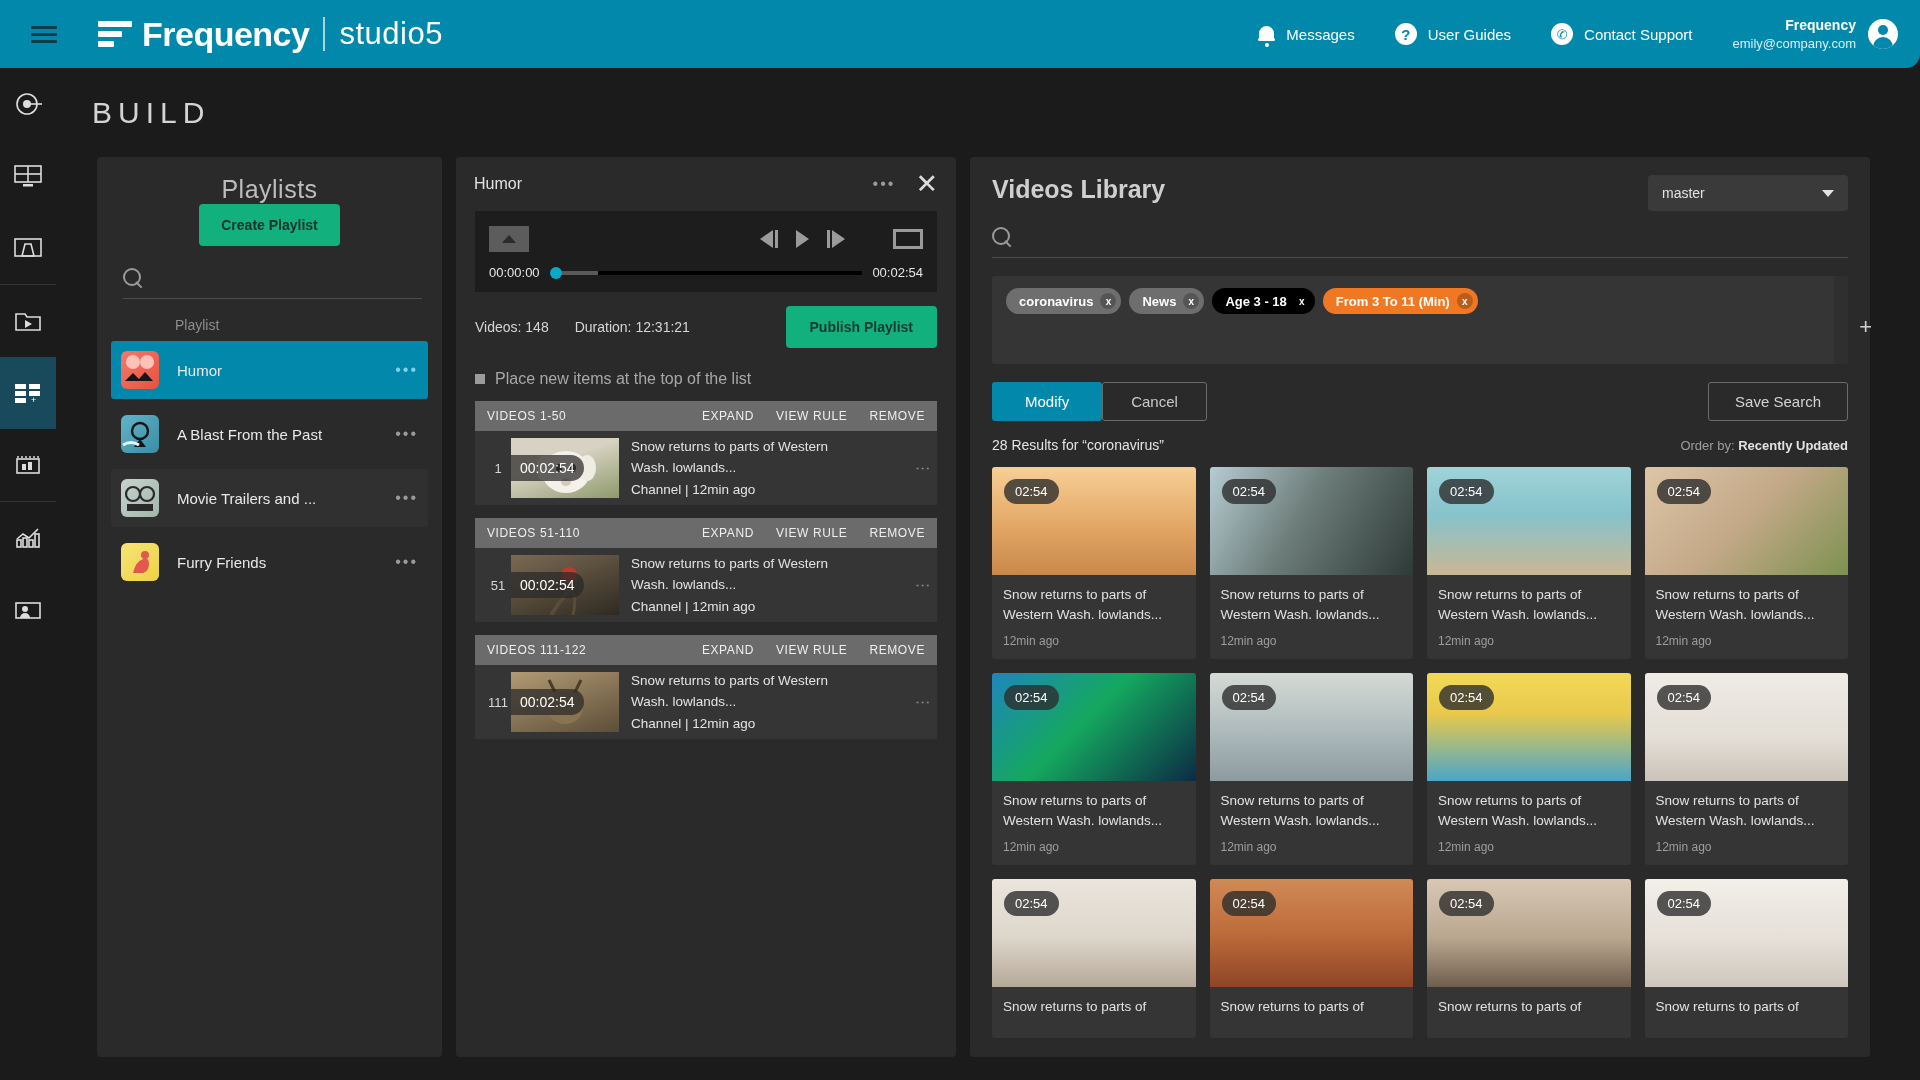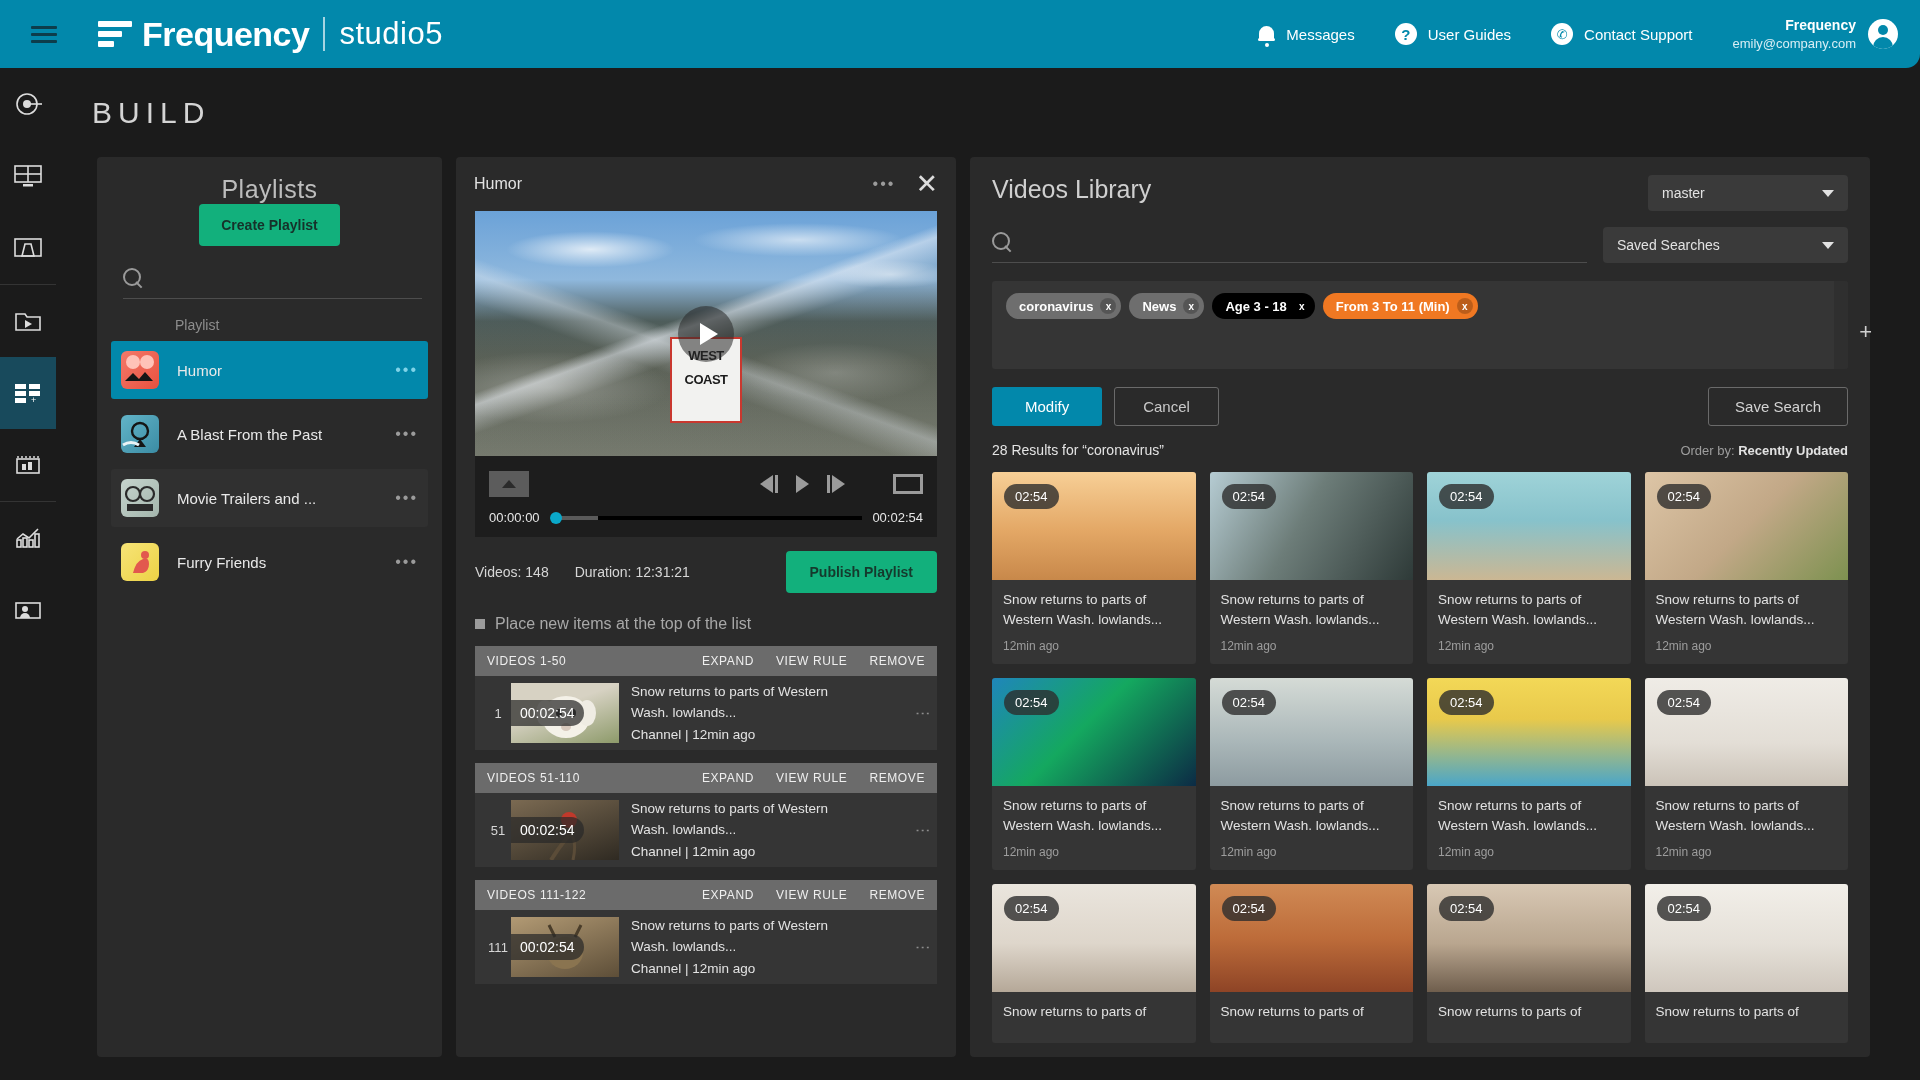--- a/index.html
+++ b/index.html
@@ -137,41 +137,41 @@
   .vrow { background:#353535; display:flex; align-items:center; height: 74px; padding: 0 10px; }
   .vrow-num { color:#d6d6d6; font-size:13px; width:26px; text-align:center; }
   .vthumb { width:108px; height:60px; position:relative; overflow:hidden; flex:none; margin-right:12px; }
   .vdur { position:absolute; left:0; top:50%; transform:translateY(-50%); background:rgba(40,40,40,.72); color:#fff; font-size:14px; padding: 5px 9px; border-radius:0 14px 14px 0; }
   .vinfo { flex:1; color:#e3e3e3; font-size:13.5px; line-height:1.6; }
   .vdots { color:#8e8e8e; font-size:15px; line-height:.5; letter-spacing:0; writing-mode: vertical-rl; cursor:pointer; }
 
   
   .rt-panel { left: 970px; top: 157px; width: 900px; height: 900px; }
   .rt-head { display:flex; align-items:flex-start; padding: 18px 22px 0 22px; }
-  .rt-title { font-size:25px; color:#cfcfcf; font-weight:400; }
+  .rt-title { font-size:25px; color:#cfcfcf; font-weight:700; }
   .sel-box {
     margin-left:auto; background:#3a3a3a; color:#e2e2e2; border-radius:4px;
     width: 200px; height: 36px; display:flex; align-items:center; padding: 0 14px;
     font-size:14px; cursor:pointer;
   }
   .chev { margin-left:auto; width:0;height:0;border-left:6px solid transparent;border-right:6px solid transparent;border-top:7px solid #e2e2e2; }
   .rt-searchrow { display:flex; align-items:flex-end; padding: 16px 22px 0 22px; gap: 16px; }
   .rt-search { flex:1; border-bottom: 1px solid #4d4d4d; display:flex; align-items:center; padding-bottom:10px; }
   .rt-search input { background:transparent;border:none;outline:none;color:#ddd;font-size:15px;margin-left:10px;width:100%;font-family:"Liberation Sans",sans-serif;}
   .saved { background:#3a3a3a; color:#e2e2e2; border-radius:4px; width: 245px; height: 36px; display:flex; align-items:center; padding: 0 14px; font-size:14px; cursor:pointer;}
   .tagbox { margin: 18px 22px 0 22px; background:#353535; border-radius:3px; height: 88px; position:relative; display:flex; }
   .tagpad { flex:1; padding: 12px 14px; display:flex; flex-wrap:wrap; gap:8px; align-content:flex-start; }
   .tag { display:flex; align-items:center; gap:7px; border-radius: 13px; padding: 4px 5px 4px 13px; font-size:13px; font-weight:bold; height:26px;}
   .tag .tx { width:16px;height:16px;border-radius:50%;background:rgba(0,0,0,.22); color:#fff; font-size:10px; display:flex;align-items:center;justify-content:center; cursor:pointer;}
   .tag.grey { background:#6e6e6e; color:#fff; }
   .tag.green { background:#000000; color:#fff; }
   .tag.orange { background:#f07822; color:#fff; }
   .tagscroll { width: 14px; background: #2f2f2f; border-radius: 0 3px 3px 0; }
   .plusbtn { position:absolute; right:-24px; top:38px; color:#cfcfcf; font-size:22px; cursor:pointer; }
-  .rt-btnrow { display:flex; align-items:flex-start; padding: 18px 22px 0 22px; gap: 12px; }
+  .rt-btnrow { display:flex; align-items:flex-start; padding: 18px 22px 0 22px; }
   .btn-modify { background:#0288ab; color:#fff; border:none; border-radius:3px; font-size:15px; padding: 11px 33px; cursor:pointer; }
   .btn-outline { background:transparent; color:#c9c9c9; border:1px solid #6a6a6a; border-radius:3px; font-size:15px; padding: 10px 28px; cursor:pointer; }
   .btn-save { margin-left:auto; background:transparent; color:#d3d3d3; border:1px solid #6a6a6a; border-radius:3px; font-size:15px; padding: 10px 26px; cursor:pointer;}
   .res-row { display:flex; align-items:center; padding: 16px 22px 0 22px; }
   .res-txt { color:#e4e4e4; font-size:14px; }
   .order-txt { margin-left:auto; color:#9d9d9d; font-size:13px; }
   .order-txt b { color:#e2e2e2; font-weight:bold; }
   .grid { display:grid; grid-template-columns: repeat(4, 1fr); gap: 14px; padding: 14px 22px 0 22px; }
   .card { background:#353535; border-radius:3px; overflow:hidden; cursor:pointer; }
   .card-img { height: 108px; position:relative; }
@@ -370,29 +370,20 @@
   </div>
 </div>
 
 <div class="panel ct-panel">
   <div class="ct-head">
     <div class="ct-title">Humor</div>
     <div class="dots">•••</div>
     <div class="ct-x">✕</div>
   </div>
 
-  <div class="player">
-    <div class="mount"></div>
-    <div class="sky-cloud"></div>
-    <div class="truck">
-      <div class="t1">WEST</div>
-      <div class="t1">COAST</div>
-    </div>
-    <div class="playbtn"></div>
-  </div>
 
   <div class="pctrl">
     <div class="pctrl-row">
       <div class="sqbtn">
           <span class="caret-up"></span>
         </div>
       <div class="pctrl-right">
         <div class="ic-prev">
             <span class="tri-l"></span>
             <span class="bar-v"></span>
@@ -522,24 +513,20 @@
       <span>master</span>
       <span class="chev"></span>
     </div>
   </div>
 
   <div class="rt-searchrow">
     <div class="rt-search">
       <span class="mag"></span>
       <input placeholder="" style="">
     </div>
-    <div class="saved">
-      <span>Saved Searches</span>
-      <span class="chev"></span>
-    </div>
   </div>
 
   <div class="tagbox">
     <div class="tagpad">
       <div class="tag grey">
         <span>coronavirus</span>
         <span class="tx">x</span>
       </div>
       <div class="tag grey">
         <span>News</span>

